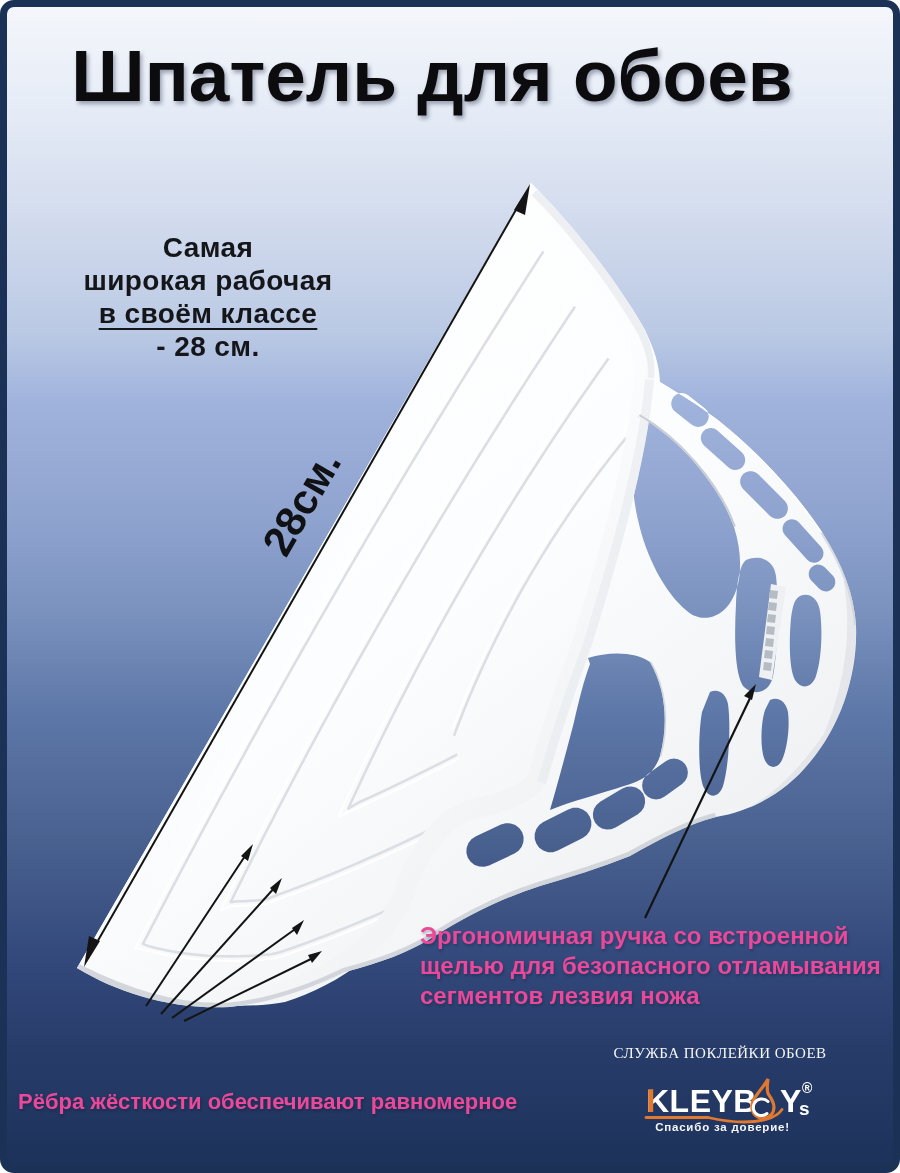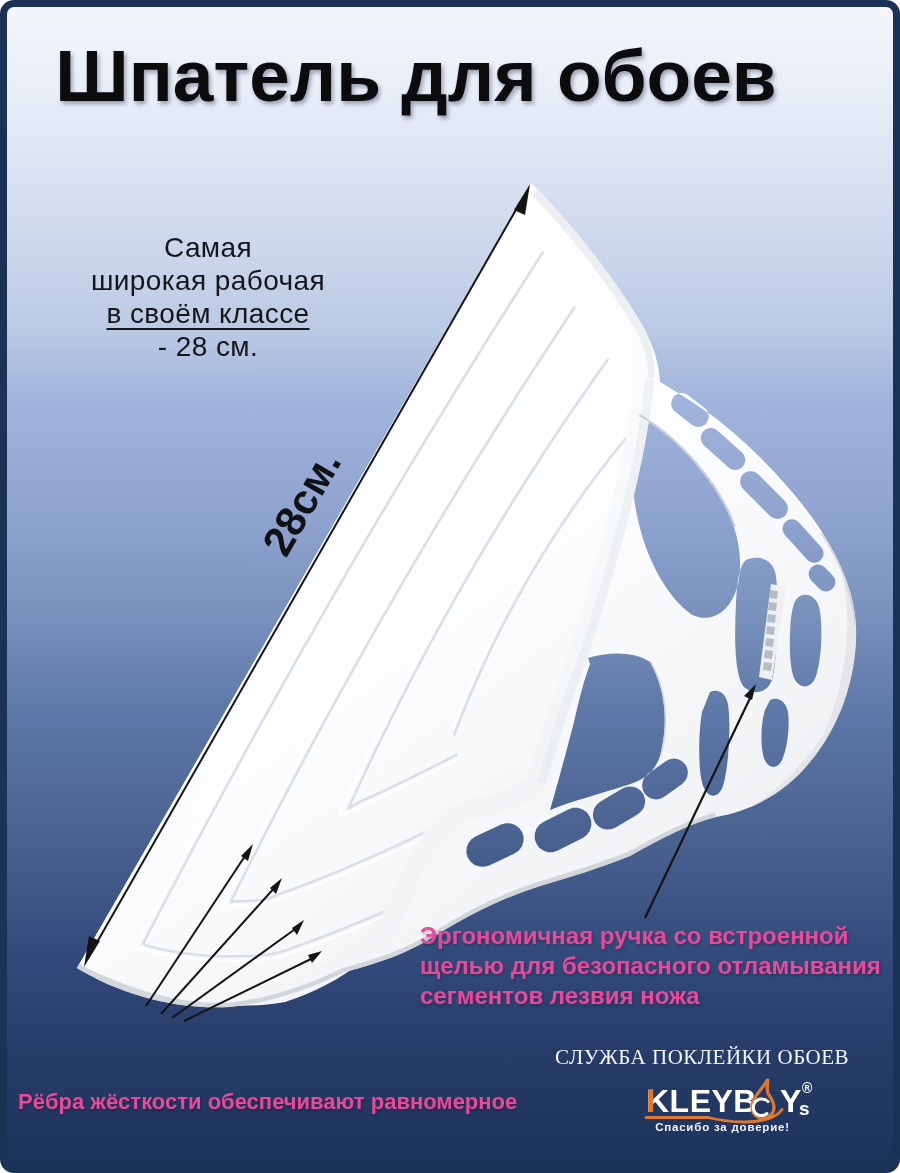--- a/index.html
+++ b/index.html
@@ -17,38 +17,38 @@
       #7b92bf 52%,
       #6a83b1 57%,
       #5d77a8 61%,
       #49618f 72%,
       #33497c 82%,
       #273c69 90%,
       #20355f 97%,
       #1d3259 100%);}
   .abs{position:absolute;}
   .nw{white-space:nowrap;}
-  .title{left:0;top:34px;width:832px;text-align:center;
+  .title{left:16px;top:34px;width:832px;text-align:center;
     font-size:73px;font-weight:bold;color:#0c0c0e;
     text-shadow:2px 3px 4px rgba(30,40,70,0.4);}
   .claim{left:58px;top:231px;width:300px;text-align:center;
-    font-size:28px;letter-spacing:0.4px;line-height:33px;font-weight:normal;color:#15161a;}
+    font-size:28px;letter-spacing:0.4px;line-height:33px;font-weight:bold;color:#15161a;}
   .claim .ul{text-decoration:underline;text-decoration-thickness:2px;text-underline-offset:5px;}
   .dim-label{left:302px;top:503px;width:0;height:0;}
   .dim-label span{display:inline-block;white-space:nowrap;
     transform:translate(-50%,-50%) rotate(-60deg);
     font-size:42px;font-weight:bold;color:#101114;}
   .note{font-weight:bold;color:#ec4899;text-align:left;
     text-shadow:1px 2px 3px rgba(10,20,40,0.3);}
   .note div{white-space:nowrap;}
   .note-handle{left:420px;top:921px;width:472px;font-size:24px;line-height:30px;}
   .note-ribs{left:18px;top:1037px;width:530px;font-size:22px;line-height:33px;margin-top:48px;}
-  .service{left:537px;top:1045px;width:330px;text-align:center;white-space:nowrap;
+  .service{left:555px;top:1045px;width:330px;text-align:center;white-space:nowrap;
     font-family:"Liberation Serif","DejaVu Serif",serif;
-    font-size:21px;letter-spacing:0.5px;color:#f4f6f9;font-weight:normal;}
+    font-size:15px;letter-spacing:0.5px;color:#f4f6f9;font-weight:normal;}
   .tagline{left:590px;top:1121px;width:265px;text-align:center;white-space:nowrap;
     font-size:11.5px;font-weight:bold;letter-spacing:0.8px;color:#f6f7f9;}
 </style>
 </head>
 <body>
 
 <div class="frame"></div>
 
 <svg class="abs" style="left:0;top:0" width="900" height="1173" viewBox="0 0 900 1173">
   <defs>

